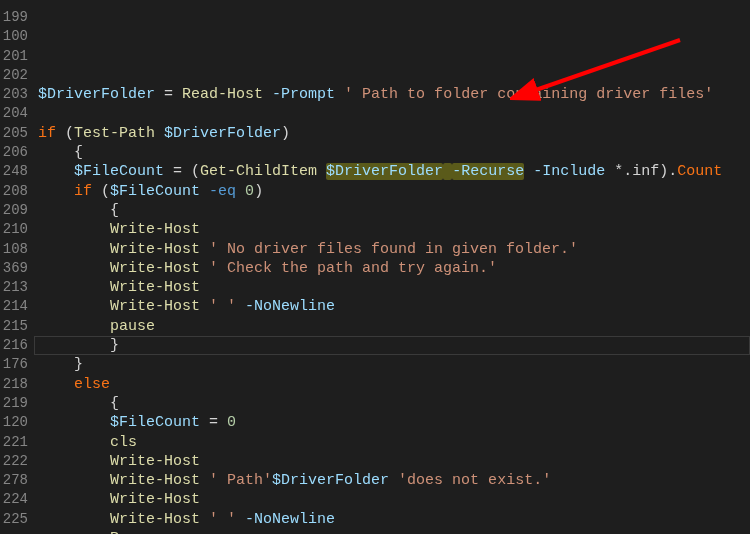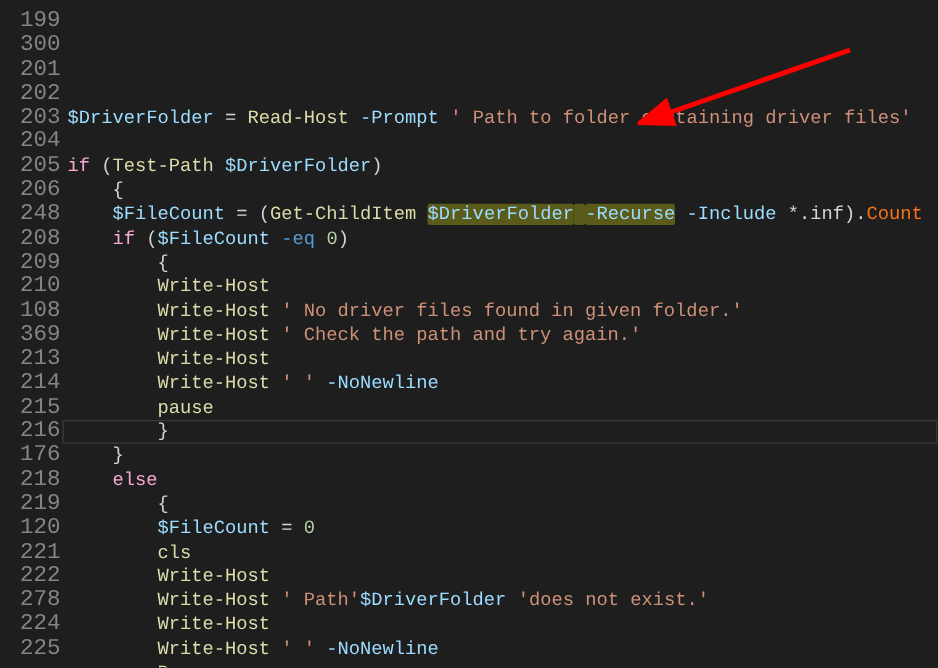--- a/index.html
+++ b/index.html
@@ -16,39 +16,39 @@
   }
   .editor {
     display: flex;
     height: 100%;
     position: relative;
   }
   .gutter {
     background: #1e1e1e;
     color: #6e7681;
     text-align: right;
-    padding: 8px 6px 0 16px;
+    padding: 8px 6px 0 0;
     width: 28px;
     user-select: none;
     flex-shrink: 0;
-    font-size: 18px;
+    font-size: 14px;
   }
   .gutter .ln { height: 19.3px; color:#858585;}
   .code {
     padding: 8px 0 0 4px;
     flex-grow: 1;
     white-space: pre;
     position: relative;
   }
   .code-line { height: 19.3px; display: block; }
   .tok-var   { color: #9cdcfe; }
   .tok-cmd   { color: #dcdcaa; }
   .tok-param { color: #9cdcfe; }
   .tok-str   { color: #ce9178; }
-  .tok-kw    { color: #f9a8d4; }
+  .tok-kw    { color: #f97316; }
   .tok-punc  { color: #d4d4d4; }
   .tok-num   { color: #b5cea8; }
   .tok-bare  { color:#f97316; }
   .tok-paramblue { color:#569cd6;}
   .highlight {
     background: #5a5a1a;
     border-radius: 2px;
     padding: 0px 0;
   }
   .current-line {
@@ -68,21 +68,21 @@
     left: 510px;
     z-index: 10;
   }
 </style>
 </head>
 <body>
 
 <div class="editor">
   <div class="gutter" id="gutter">
       <div class="ln">199</div>
-      <div class="ln">300</div>
+      <div class="ln">100</div>
       <div class="ln">201</div>
       <div class="ln">202</div>
       <div class="ln">203</div>
       <div class="ln">204</div>
       <div class="ln">205</div>
       <div class="ln">206</div>
       <div class="ln">248</div>
       <div class="ln">208</div>
       <div class="ln">209</div>
       <div class="ln">210</div>

